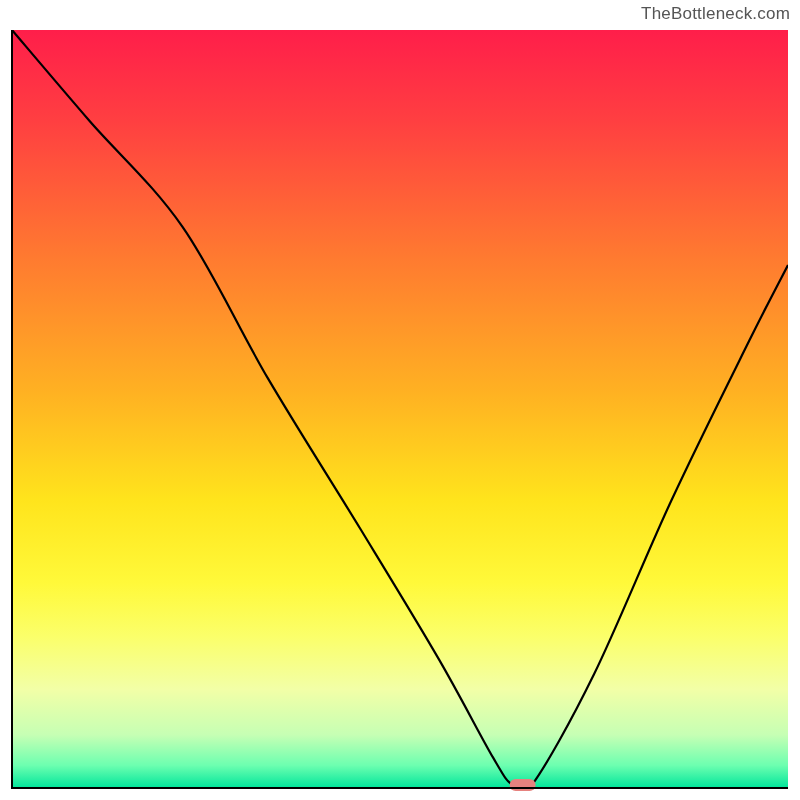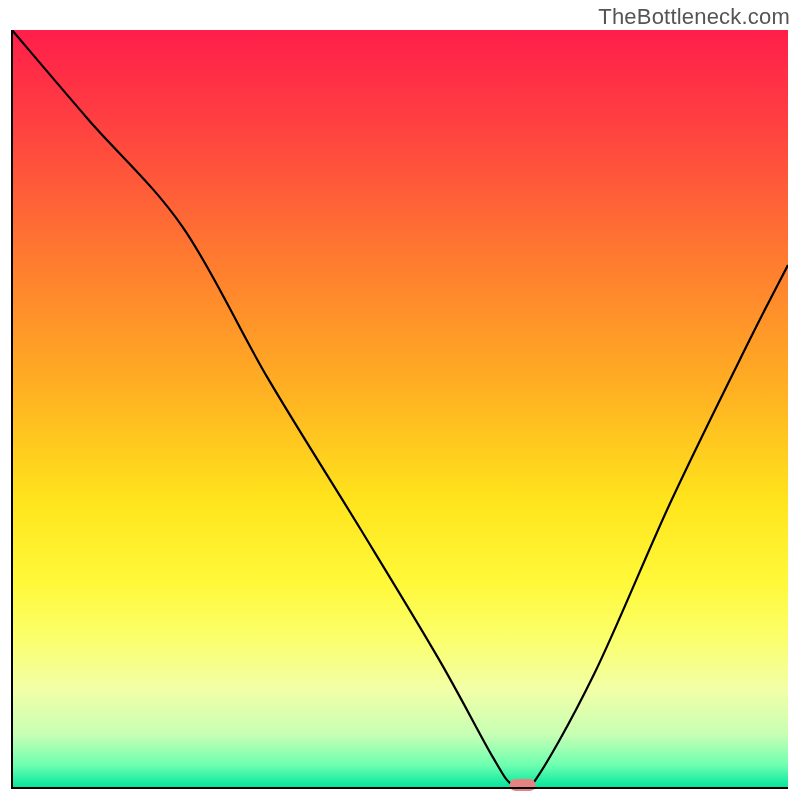--- a/index.html
+++ b/index.html
@@ -14,21 +14,21 @@
   .chart-wrap {
     position: relative;
     width: 800px;
     height: 800px;
   }
   .watermark {
     position: absolute;
     top: 4px;
     right: 10px;
     color: #555555;
-    font-size: 22px;
+    font-size: 17px;
     font-weight: 400;
     letter-spacing: 0.2px;
     user-select: none;
   }
   svg {
     display: block;
   }
   .frame-line {
     stroke: #000;
     stroke-width: 2;

